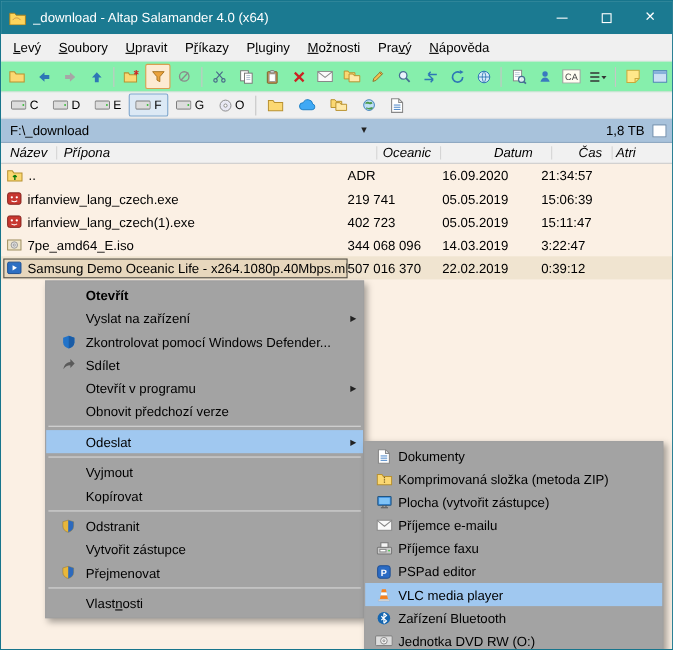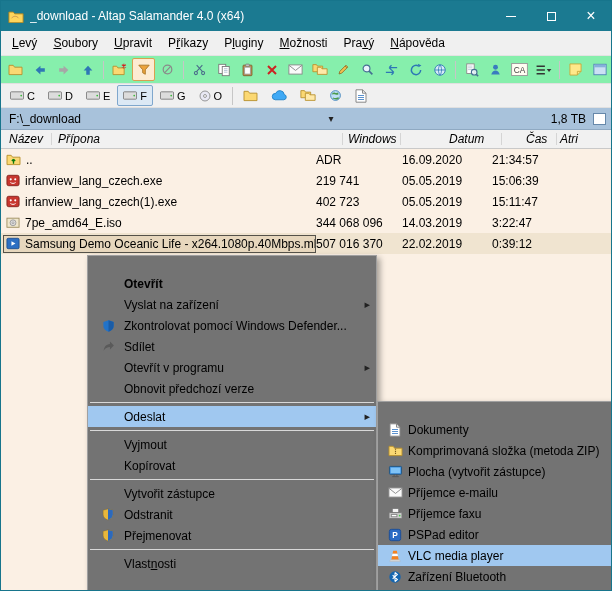--- a/index.html
+++ b/index.html
@@ -52,21 +52,21 @@
   .frow.focused { background:#F0E4D0; }
   .c-name { flex:1; min-width:0; display:flex; align-items:center; padding-left:2px; }
   .name-inner { display:flex; align-items:center; gap:5px; padding:1px 5px 1px 2px; border:1px solid transparent; white-space:nowrap; overflow:hidden; }
   .frow.focused .name-inner { border-color:#55524A; background:#E7D7BD; }
   .c-size { width:80px; text-align:left; flex:none; white-space:nowrap; }
   .c-date { width:96px; padding-left:6px; flex:none; white-space:nowrap; }
   .c-time { width:62px; text-align:left; flex:none; white-space:nowrap; }
   .c-attr { width:57px; padding-left:6px; flex:none; }
 
   
-  .menu { position:absolute; background:#737373; border:1px solid #A0A0A0; box-shadow:3px 3px 6px rgba(0,0,0,0.35); padding:17px 0; z-index:20;margin-left:46px; }
+  .menu { position:absolute; background:#a3a3a3; border:1px solid #A0A0A0; box-shadow:3px 3px 6px rgba(0,0,0,0.35); padding:2px 0; z-index:20; }
   #context-menu { left:40px; top:254px; width:290px; }
   #sendto-menu { left:330px; top:400px; width:272px; }
   .mitem { height:21px; display:flex; align-items:center; padding:0 6px 0 4px; white-space:nowrap; }
   .mitem.hl { background:#A0C8F0; }
   .mitem.bold { font-weight:bold; }
   .mi-ic { width:26px; flex:none; display:flex; align-items:center; justify-content:center; }
   #context-menu .mi-ic { width:32px; }
   .mi-lb { flex:1; overflow:hidden; }
   .mi-ar { width:12px; flex:none; text-align:right; font-size:11px; color:#222; }
   .msep { height:1px; background:#D8D8D8; margin:3px 2px; }
@@ -408,21 +408,21 @@
     </div>
     <div class="path-right">
       <span>1,8 TB</span>
       <span class="fs-icon"></span>
     </div>
   </div>
 
   <div class="headerbar" id="headerbar">
       <span class="hlabel" style="left: 8px;">Název</span>
       <span class="hlabel" style="left: 57px;">Přípona</span>
-      <span class="hlabel" style="left: 347px;">Windows</span>
+      <span class="hlabel" style="left: 347px;">Oceanic</span>
       <span class="hlabel" style="left: 403px; margin-left: 45px;">Datum</span>
       <span class="hlabel" style="left: 505px; margin-left: 20px;">Čas</span>
       <span class="hlabel" style="left: 559px;">Atri</span>
       <span class="hsep" style="left: 50px;"></span>
       <span class="hsep" style="left: 341px;"></span>
       <span class="hsep" style="left: 399px;"></span>
       <span class="hsep" style="left: 500px;"></span>
       <span class="hsep" style="left: 555px;"></span>
     </div>
   <div class="filelist" id="filelist">
@@ -570,32 +570,32 @@
         <span class="mi-lb">Vyjmout</span>
         <span class="mi-ar"></span>
       </div>
       <div class="mitem">
         <span class="mi-ic ic"></span>
         <span class="mi-lb">Kopírovat</span>
         <span class="mi-ar"></span>
       </div>
       <div class="msep"></div>
       <div class="mitem">
-        <span class="mi-ic ic"></span>
-        <span class="mi-lb">Vytvořit zástupce</span>
-        <span class="mi-ar"></span>
-      </div>
-      <div class="mitem">
         <span class="mi-ic ic">
           <svg width="12" height="13" viewBox="0 0 16 17">
             <path d="M8 1l6.5 1.9v5.3c0 4-2.7 6.4-6.5 7.6-3.8-1.2-6.5-3.6-6.5-7.6V2.9z" fill="#E8B73C" stroke="#8A6A1E" stroke-width="0.5"></path>
             <path d="M8 1l6.5 1.9v5.3c0 4-2.7 6.4-6.5 7.6z" fill="#2C69BD"></path>
           </svg>
         </span>
         <span class="mi-lb">Odstranit</span>
+        <span class="mi-ar"></span>
+      </div>
+      <div class="mitem">
+        <span class="mi-ic ic"></span>
+        <span class="mi-lb">Vytvořit zástupce</span>
         <span class="mi-ar"></span>
       </div>
       <div class="mitem">
         <span class="mi-ic ic">
           <svg width="12" height="13" viewBox="0 0 16 17">
             <path d="M8 1l6.5 1.9v5.3c0 4-2.7 6.4-6.5 7.6-3.8-1.2-6.5-3.6-6.5-7.6V2.9z" fill="#E8B73C" stroke="#8A6A1E" stroke-width="0.5"></path>
             <path d="M8 1l6.5 1.9v5.3c0 4-2.7 6.4-6.5 7.6z" fill="#2C69BD"></path>
           </svg>
         </span>
         <span class="mi-lb">Přejmenovat</span>

